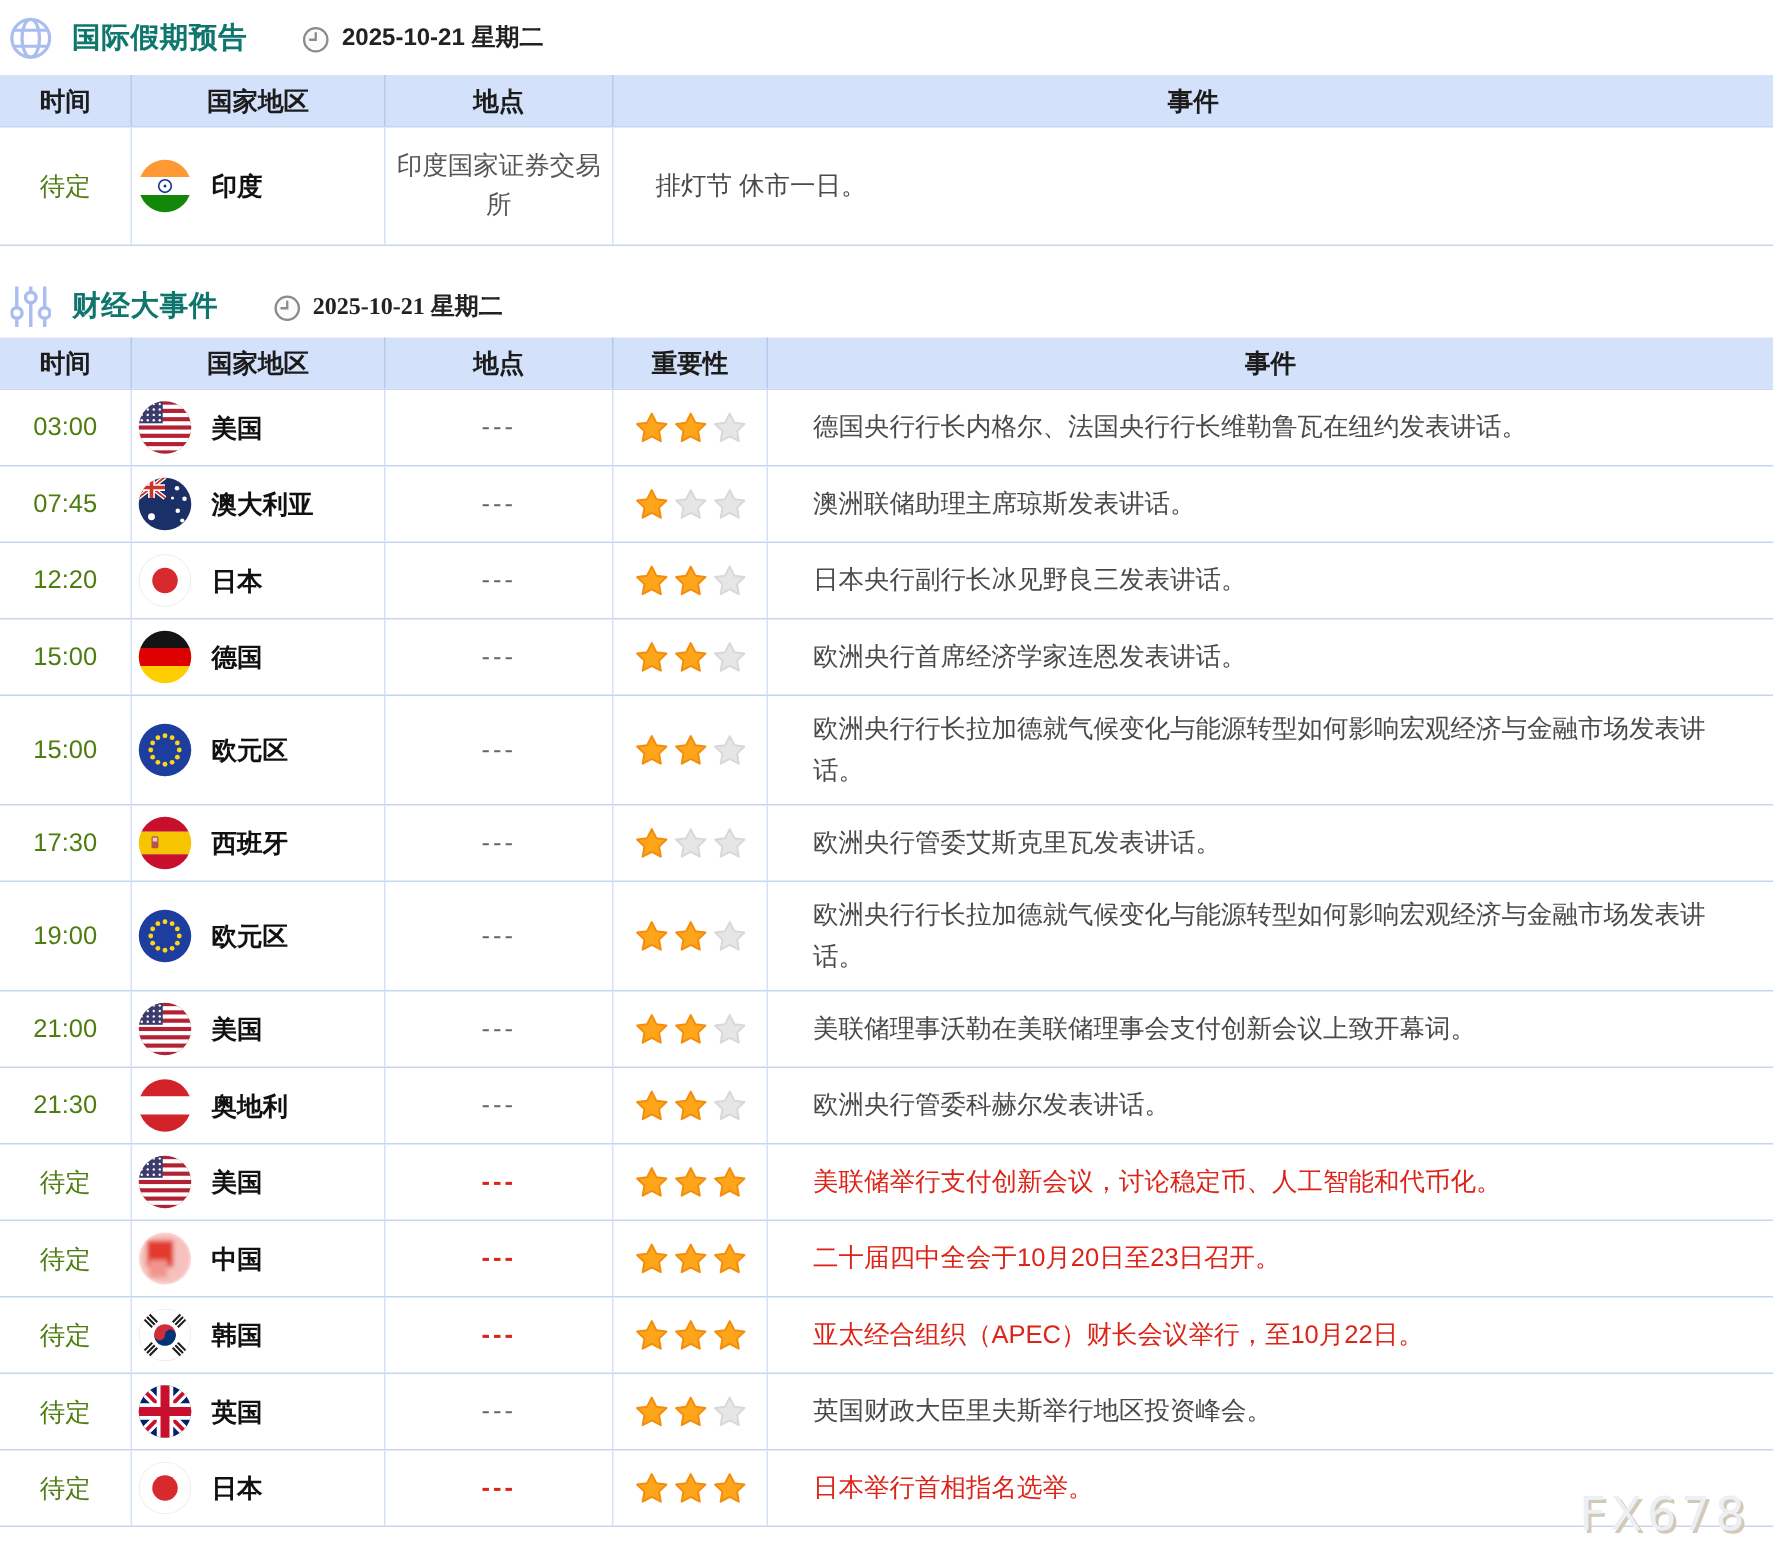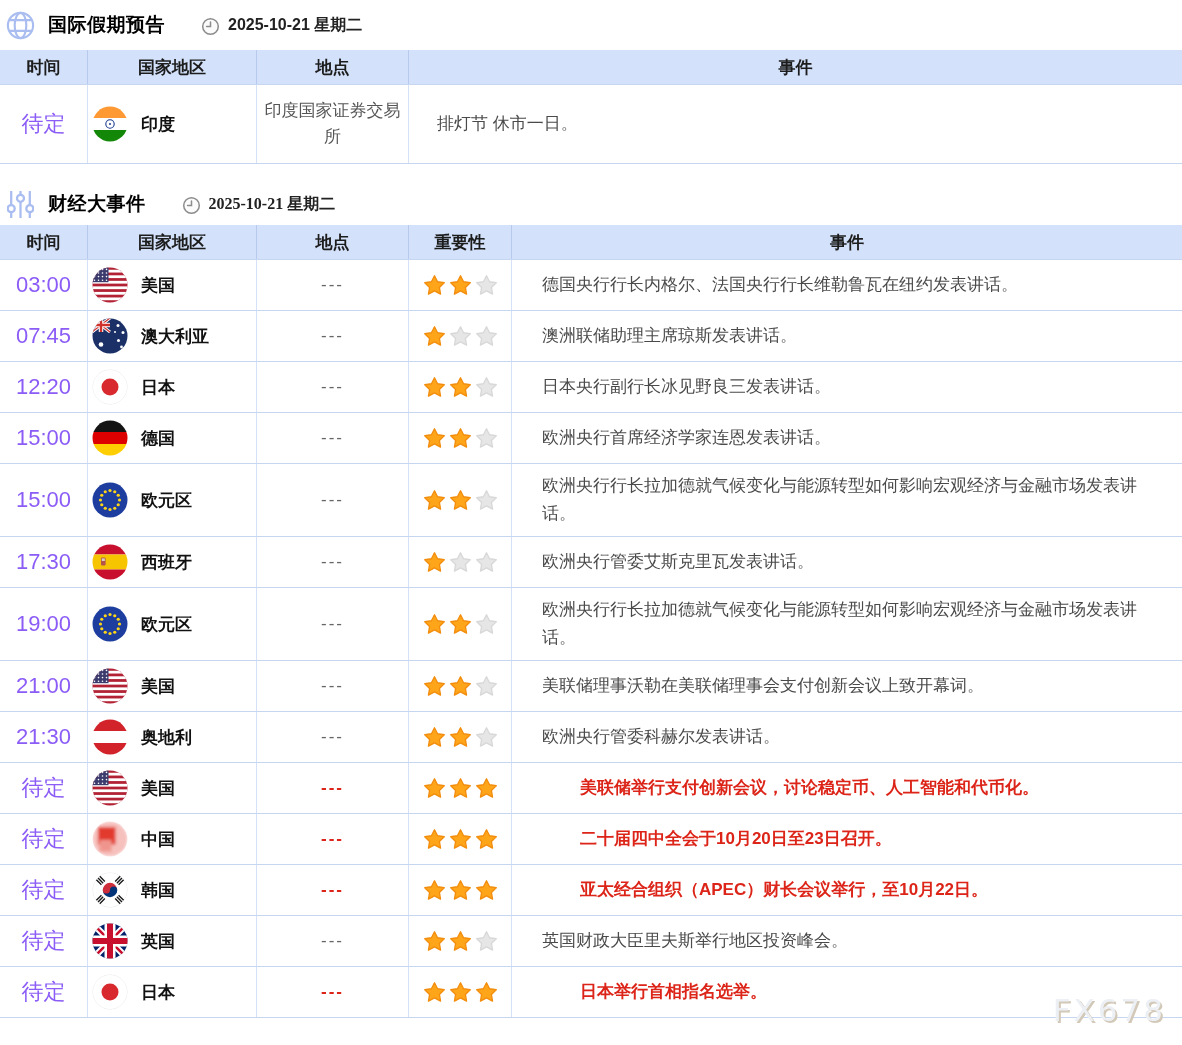--- a/index.html
+++ b/index.html
@@ -3,21 +3,21 @@
 <meta charset="utf-8">
 <style>
   html,body{margin:0;padding:0;background:#fff;}
   body{font-family:"Liberation Sans","DejaVu Sans",sans-serif;}
   .page{position:relative;width:1182px;height:1045px;background:#fff;overflow:hidden;}
 
   
   .sec-header{display:flex;align-items:center;padding:9px 0 9px 4px;}
   .sec-header.second{padding-top:24px;padding-bottom:5px;font-family:Liberation Serif, serif;}
   .sec-icon{display:flex;align-items:center;justify-content:center;width:32px;height:32px;}
-  .sec-title{font-size:19px;font-weight:bold;color:#000000;margin:0 0 0 12px;letter-spacing:0.5px;}
+  .sec-title{font-size:19px;font-weight:bold;color:#0f766e;margin:0 0 0 12px;letter-spacing:0.5px;}
   .date-group{display:flex;align-items:flex-end;margin-left:36px;}
   .clock{display:flex;align-items:center;margin-right:8px;}
   .date-text{font-size:16px;font-weight:bold;color:#222;}
 
   
   .table{width:1182px;}
   .thead{display:flex;height:34px;background:#D3E1FA;}
   .hcell{display:flex;align-items:center;justify-content:center;font-weight:bold;font-size:17px;color:#1c1c1c;}
   .hcell + .hcell{border-left:1px solid #b7c9ec;font-family:Liberation Serif, serif;}
   .row{display:flex;align-items:stretch;min-height:50px;border-top:1px solid #c6d5f0;background:#fff;}
@@ -26,27 +26,27 @@
   .cell{display:flex;align-items:center;justify-content:center;}
   .cell + .cell{border-left:1px solid #d4e1f8;}
 
   .col-time{width:87px;flex:none;}
   .col-country{width:169px;flex:none;justify-content:flex-start;padding-left:4px;box-sizing:border-box;}
   .col-location{width:152px;flex:none;text-align:center;padding:4px 6px;box-sizing:border-box;}
   .col-imp{width:102px;flex:none;gap:3px;}
   .col-event{flex:1;justify-content:flex-start;padding:8px 36px 8px 30px;box-sizing:border-box;}
   .table1 .col-event{padding-left:28px;}
 
-  .time-text{color:#8b5cf6;font-size:22px;}
+  .time-text{color:#4d7c0f;font-size:17px;}
   .flag{width:36px;height:36px;flex:none;display:flex;}
   .country-name{font-weight:bold;color:#111;font-size:17px;margin-left:13px;white-space:nowrap;}
   .loc-text{color:#555;font-size:17px;line-height:26px;}
   .dashes{letter-spacing:2px;color:#666;}
   .event-text{color:#4a4a4a;font-size:17px;line-height:28px;}
-  .row.highlight .event-text{color:#DC2418;font-weight:bold;margin-left:38px;}
+  .row.highlight .event-text{color:#DC2418;font-weight:normal;}
   .row.highlight .dashes{color:#DC2418;font-weight:bold;}
 
   .star{display:flex;width:23px;height:23px;}
 
   .watermark{position:absolute;right:16px;top:992px;font-family:"DejaVu Sans",sans-serif;
     font-size:31px;letter-spacing:3px;color:#ecEFf4;color:#eceff4;
     text-shadow:2px 2px 0 #d3c9b8;font-weight:500;pointer-events:none;}
 </style>
 </head>
 <body>

